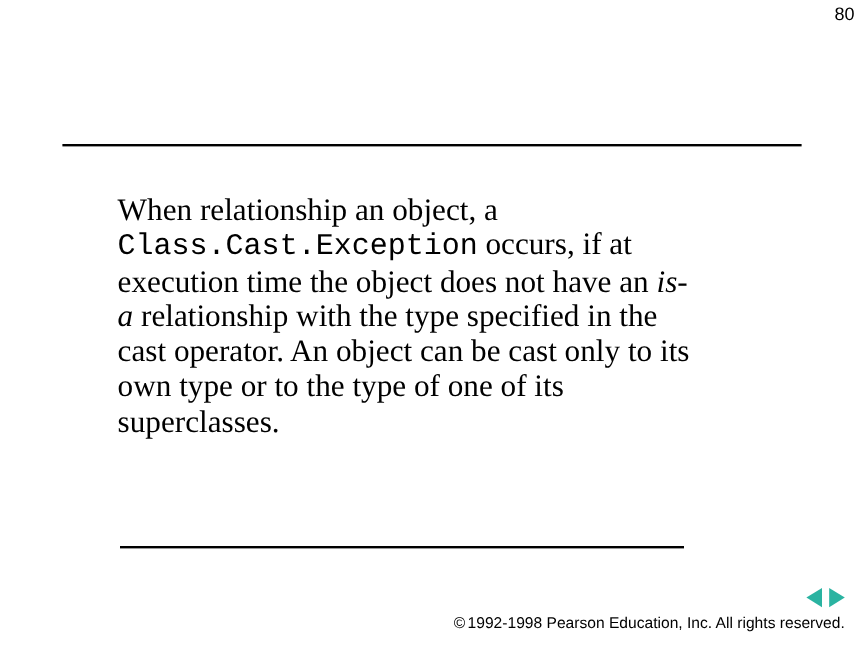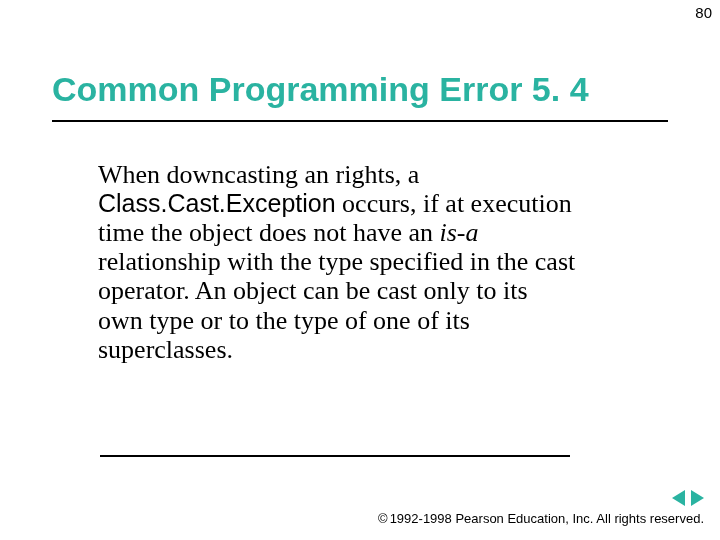--- a/index.html
+++ b/index.html
@@ -47,21 +47,21 @@
   .body {
     position: absolute;
     top: 160px;
     left: 98px;
     width: 480px;
     font-size: 26px;
     line-height: 1.12;
     color: #000;
   }
   .body .code {
-    font-family: Liberation Sans, sans-serif;
+    font-family: Liberation Mono, monospace;
     font-size: 25px;
   }
   .body .isa {
     font-style: italic;
   }
   .hr-bottom {
     position: absolute;
     top: 455px;
     left: 100px;
     width: 470px;
@@ -96,26 +96,25 @@
   .nav .prev { border-right: 13px solid #2ab3a1; }
   .nav .next { border-left: 13px solid #2ab3a1; }
 </style>
 </head>
 <body>
 
 <div class="slide">
 
   <div class="page-number">80</div>
 
-  <div class="title">Common Programming Error 5. 4</div>
 
   <div class="hr-top"></div>
 
   <div class="body">
-    <span>When downcasting an rights, a </span><span class="code">Class.Cast.Exception</span><span> occurs, if at execution time the object does not have an </span><span class="isa">is-a</span><span> relationship with the type specified in the cast operator. An object can be cast only to its own type or to the type of one of its superclasses.</span>
+    <span>When relationship an object, a </span><span class="code">Class.Cast.Exception</span><span> occurs, if at execution time the object does not have an </span><span class="isa">is-a</span><span> relationship with the type specified in the cast operator. An object can be cast only to its own type or to the type of one of its superclasses.</span>
   </div>
 
   <div class="hr-bottom"></div>
 
   <div class="nav">
     <div class="tri prev"></div>
     <div class="tri next"></div>
   </div>
 
   <div class="footer">

